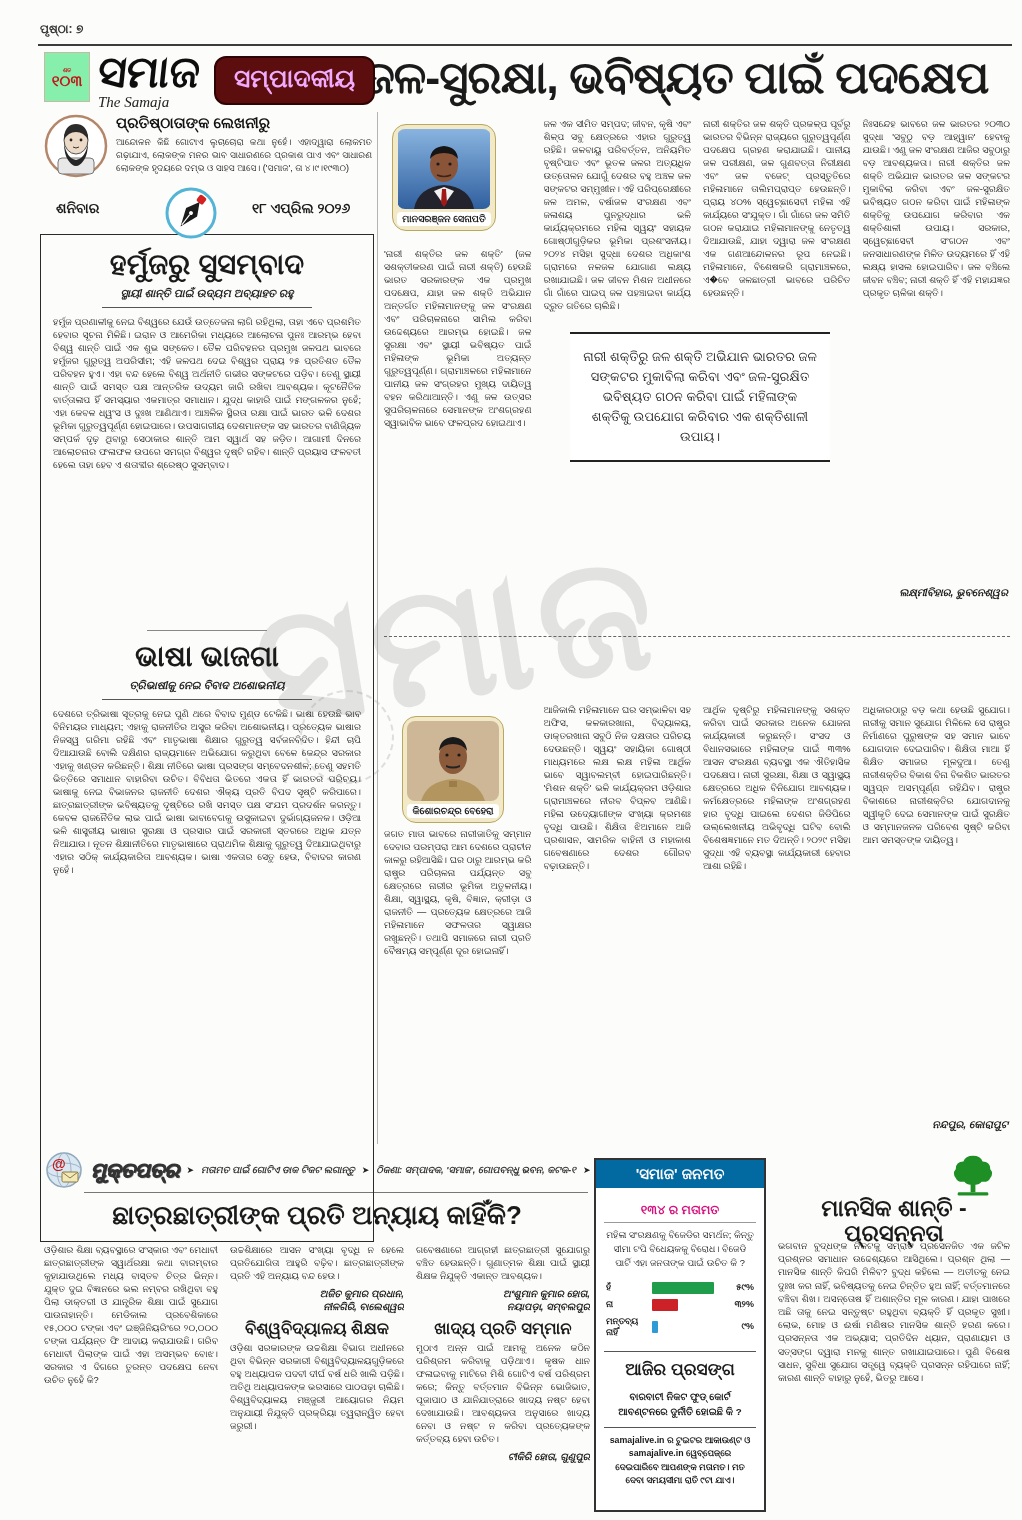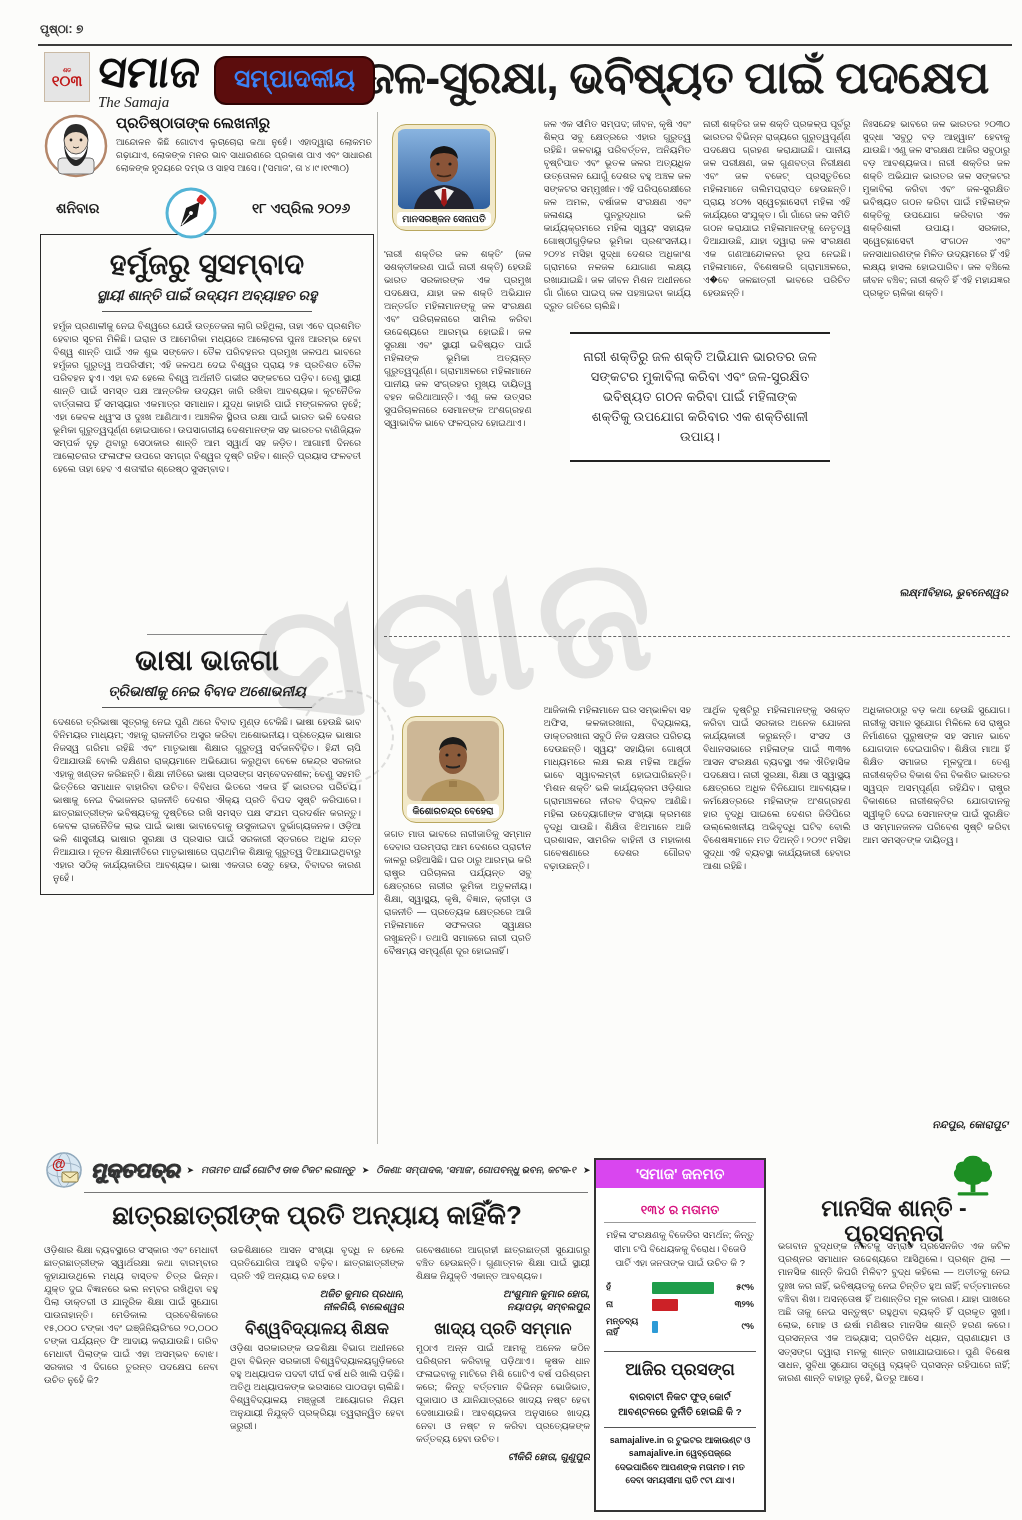--- a/index.html
+++ b/index.html
@@ -3,42 +3,42 @@
 <meta charset="utf-8">
 <style>
   html,body{margin:0;padding:0;background:#e9e9e6;}
   .page{position:relative;width:1022px;height:1520px;margin:0 auto;background:#fcfcfa;
         font-family:"Liberation Sans", sans-serif;color:#1a1a1a;overflow:hidden;}
   .abs{position:absolute;}
   
   .pagenum{left:40px;top:22px;font-size:12px;font-weight:bold;color:#333;}
   .toprule{left:38px;top:44px;width:974px;height:2px;background:#3c3c3c;}
   .masthead{left:44px;top:52px;display:flex;align-items:flex-start;z-index:3;}
-  .badge103{width:44px;height:48px;border:1px solid #c9b9a4;background:#e5e5e5;display:flex;flex-direction:column;
+  .badge103{width:44px;height:48px;border:1px solid #c9b9a4;background:#86efac;display:flex;flex-direction:column;
             align-items:center;justify-content:center;font-size:15px;font-weight:bold;color:#c01818;line-height:1;}
   .badge103 small{font-size:6px;color:#c01818;}
   .logo-wrap{margin-left:8px;}
   .logo-odia{font-size:44px;font-weight:900;line-height:0.9;transform:skewX(-6deg);color:#0d0d0d;}
   .logo-eng{font-family:"Liberation Serif",serif;font-style:italic;font-size:15px;color:#222;margin-top:2px;}
-  .edit-badge{margin-left:14px;margin-top:4px;background:#5c0d0d;color:#3b82f6;font-size:25px;font-weight:bold;
+  .edit-badge{margin-left:14px;margin-top:4px;background:#5c0d0d;color:#f0abfc;font-size:25px;font-weight:bold;
               padding:6px 18px 9px;border-radius:12px;border:2px solid #2e0404;}
   .main-headline{left:340px;top:54px;width:672px;text-align:center;font-size:45px;font-weight:900;
                  line-height:1.05;letter-spacing:-1px;z-index:2;}
   
   .founder-portrait{left:44px;top:114px;width:64px;height:64px;}
   .founder-title{left:116px;top:114px;font-size:15px;font-weight:bold;color:#111;}
   .founder-quote{left:116px;top:136px;width:256px;font-size:9px;line-height:1.45;text-align:justify;color:#222;}
   .day-label{left:56px;top:200px;font-size:14px;font-weight:bold;}
   .date-label{left:252px;top:200px;font-size:14px;font-weight:bold;}
   .pen-icon{left:164px;top:186px;width:54px;height:54px;z-index:3;}
   
-  .ed-box{left:40px;top:234px;width:334px;height:661px;border:1.5px solid #2a2a2a;background:transparent;
+  .ed-box{left:40px;top:234px;width:334px;height:1008px;border:1.5px solid #2a2a2a;background:transparent;
           box-sizing:border-box;padding:14px 12px 0;z-index:1;}
   .ed-title{text-align:center;font-size:29px;font-weight:900;line-height:1.1;}
-  .ed-sub{text-align:center;font-style:italic;font-size:14px;font-weight:bold;color:#222;margin-top:6px;}
+  .ed-sub{text-align:center;font-style:italic;font-size:11px;font-weight:bold;color:#222;margin-top:6px;}
   .ed-rule{width:210px;height:1px;background:#555;margin:7px auto 8px;}
   .ed-sep{width:120px;height:1px;background:#888;margin:14px auto 10px;}
   .ed-body{font-size:9.3px;line-height:1.4;text-align:justify;overflow:hidden;}
   .ed-body1{height:300px;}
   .ed-body2{height:402px;}
   
   .vrule-main{left:377px;top:112px;width:1px;height:1032px;background:#b5b5b0;}
   .a1-cols{left:384px;top:118px;width:626px;height:500px;display:flex;gap:12px;z-index:1;}
   .a2-cols{left:384px;top:704px;width:626px;height:436px;display:flex;gap:12px;z-index:1;}
   .col{flex:1;font-size:9.3px;line-height:1.4;text-align:justify;overflow:hidden;}
@@ -69,21 +69,21 @@
   .strip-item{font-size:9.5px;font-style:italic;color:#333;white-space:nowrap;font-weight:bold;}
   .strip-arrow{font-size:9px;color:#222;}
   .strip-email{font-size:10px;font-style:italic;color:#444;}
   .strip-rule{left:84px;top:1192px;width:504px;height:1px;background:#777;}
   .letters-headline{left:44px;top:1200px;width:546px;text-align:center;font-size:26px;font-weight:900;z-index:1;}
   .letters-cols{left:44px;top:1244px;width:546px;height:270px;display:flex;gap:12px;z-index:1;}
   .sig{text-align:right;font-weight:bold;font-style:italic;font-size:9.8px;line-height:1.35;margin:4px 0;}
   .subhead{text-align:center;font-weight:900;font-size:16.5px;margin:6px 0 4px;line-height:1.1;}
   
   .poll{left:594px;top:1158px;width:172px;height:354px;border:2px solid #333;background:#fff;box-sizing:border-box;z-index:2;}
-  .poll-head{background:#d946ef;color:#fff;text-align:center;font-size:15px;font-weight:bold;padding:5px 0;}
+  .poll-head{background:#0369a1;color:#fff;text-align:center;font-size:15px;font-weight:bold;padding:5px 0;}
   .poll-count{color:#d6117e;text-align:center;font-size:12.5px;font-weight:bold;padding:15px 0 4px;border-bottom:1px solid #999;margin:0 8px;}
   .poll-q{font-size:9.3px;line-height:1.5;text-align:center;padding:6px 10px 4px;}
   .poll-chart{padding:2px 10px 6px;}
   .poll-row{display:flex;align-items:center;margin:5px 0;}
   .poll-label{width:46px;font-size:8.8px;font-weight:bold;}
   .poll-bar{height:12px;border-radius:1px;}
   .bar-yes{width:62px;background:#1f9d4b;}
   .bar-no{width:26px;background:#cc2127;}
   .bar-none{width:6px;background:#2e9bd6;}
   .poll-val{margin-left:auto;font-size:9px;font-weight:bold;}

